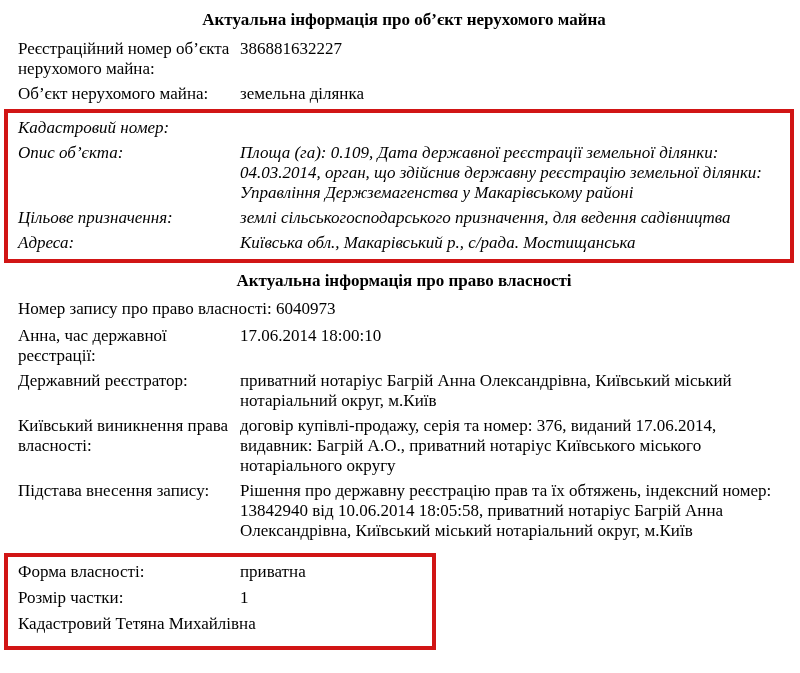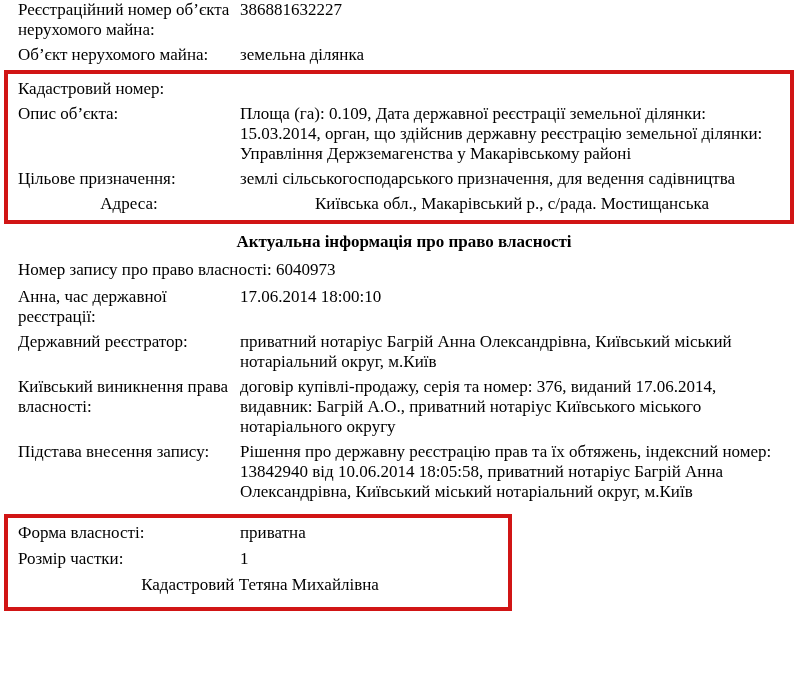--- a/index.html
+++ b/index.html
@@ -42,59 +42,59 @@
   .row .value {
     flex: 1 1 auto;
   }
   .hl-box {
     border: 4px solid #d11515;
     margin: 0 -4px 8px -14px;
     padding: 5px 6px 6px 10px;
   }
   .hl-box .row:last-child {
     margin-bottom: 0;
-    text-align: center;
   }
   .hl-box.narrow {
     box-sizing: border-box;
-    width: 508px;
+    width: 432px;
     margin-top: 12px;
   }
   .hl-box.narrow .row {
     margin-bottom: 6px;
   }
   .redacted {
     color: #8a8a8a;
     filter: blur(3px);
     user-select: none;
   }
 </style>
 </head>
 <body>
 
 <div class="content">
 
+  <div class="doc-title">Актуальна інформація про об’єкт нерухомого майна</div>
 
   <div class="row">
     <div class="label">Реєстраційний номер об’єкта нерухомого майна:</div>
     <div class="value">386881632227</div>
   </div>
 
   <div class="row">
     <div class="label">Об’єкт нерухомого майна:</div>
     <div class="value">земельна ділянка</div>
   </div>
 
-  <div class="hl-box" style="border-color: rgb(209, 21, 21);">
+  <div class="hl-box" style="border-color: rgb(209, 21, 21); font-style: italic;">
     <div class="row">
       <div class="label">Кадастровий номер:</div>
     </div>
     <div class="row">
       <div class="label">Опис об’єкта:</div>
-      <div class="value">Площа (га): 0.109, Дата державної реєстрації земельної ділянки: 15.03.2014, орган, що здійснив державну реєстрацію земельної ділянки: Управління Держземагенства у Макарівському районі</div>
+      <div class="value">Площа (га): 0.109, Дата державної реєстрації земельної ділянки: 04.03.2014, орган, що здійснив державну реєстрацію земельної ділянки: Управління Держземагенства у Макарівському районі</div>
     </div>
     <div class="row">
       <div class="label">Цільове призначення:</div>
       <div class="value">землі сільськогосподарського призначення, для ведення садівництва</div>
     </div>
     <div class="row">
       <div class="label">Адреса:</div>
       <div class="value">Київська обл., Макарівський р., с/рада. Мостищанська</div>
     </div>
   </div>

